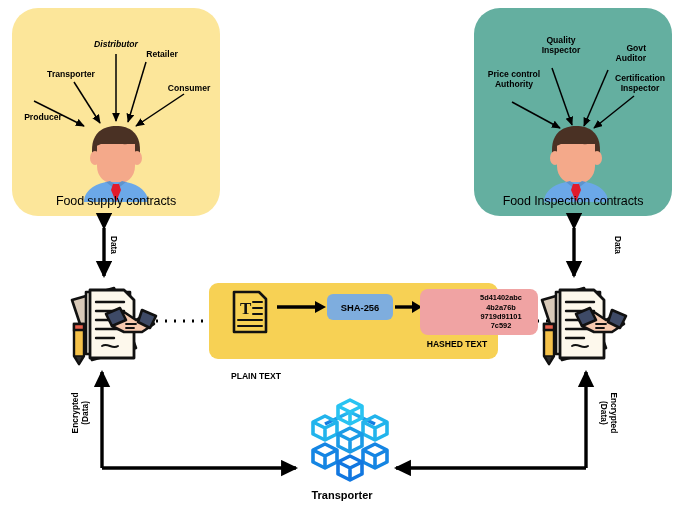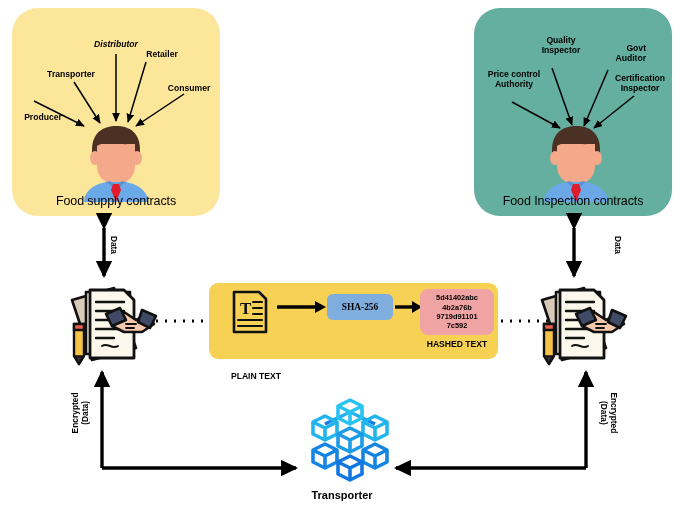--- a/index.html
+++ b/index.html
@@ -79,38 +79,38 @@
     top: 11px;
     width: 66px;
     height: 26px;
     background: #7EADDE;
     border-radius: 6px;
     display: flex;
     align-items: center;
     justify-content: center;
     font-size: 9.4px;
     font-weight: bold;
-    font-family: Liberation Serif, serif;
   }
   .hash-box {
     position: absolute;
     left: 211px;
     top: 6px;
     width: 74px;
     height: 46px;
     background: #F0A3A3;
     border-radius: 8px;
     display: flex;
     align-items: center;
     justify-content: center;
     text-align: center;
     font-size: 7.4px;
     font-weight: bold;
     line-height: 1.26;
     white-space: pre-line;
+    padding-left: 44px;
   }
   .cap {
     position: absolute;
     text-align: center;
     font-size: 8.6px;
     font-weight: bold;
     line-height: 1.2;
     white-space: pre-line;
   }
   #cap-plain { left: 6px; top: 56px; width: 82px; margin-top: 32px; }

